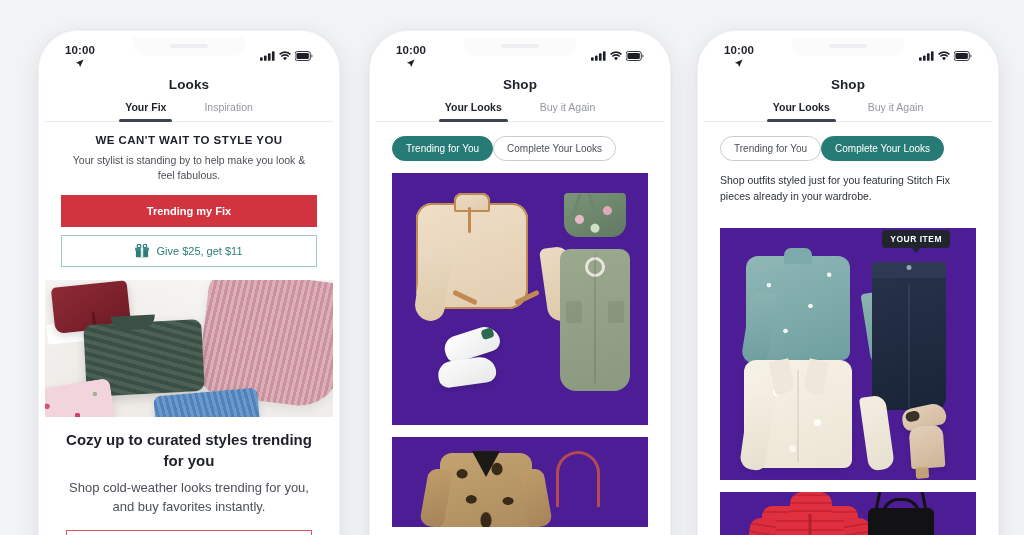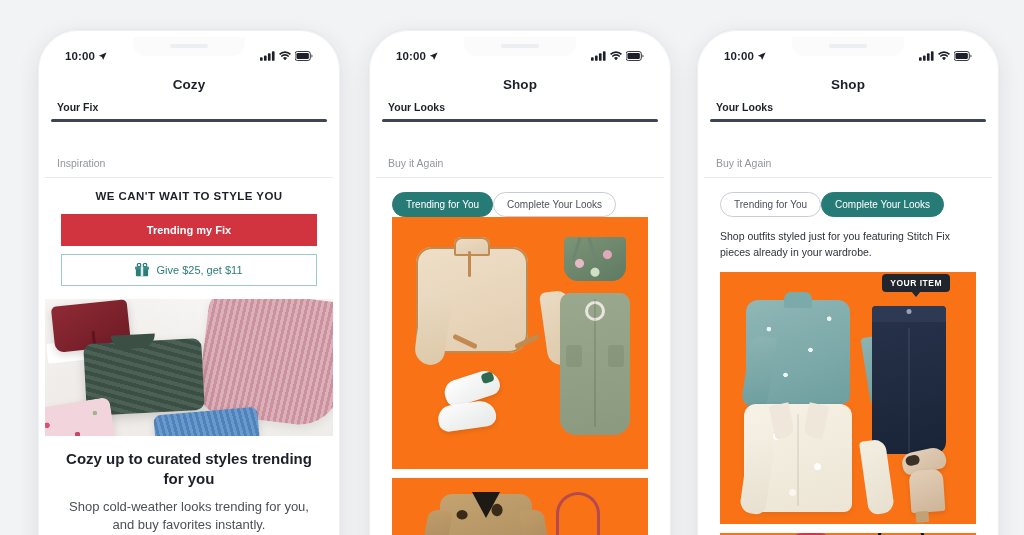--- a/index.html
+++ b/index.html
@@ -62,41 +62,40 @@
   }
   .notch-speaker{
     position:absolute; left:50%; top:7px;
     transform:translateX(-50%);
     width:38px; height:4px; border-radius:3px;
     background:#eceef1;
   }
   .clock {
     font-size: 11.5px; font-weight: bold;
     color: #1d2029; letter-spacing: .1px;
-    display:flex; align-items:center; gap:3px;
+    display:flex; align-items:center; gap:3px;flex-direction:column;
   }
   .loc-arrow { display:block; }
   .status-icons { display: flex; align-items: center; gap: 4px; }
 
   
   .nav-title {
     text-align: center;
     font-size: 13.5px;
     font-weight: bold;
     color: #1d2029;
     padding: 6px 0 7px 0;
     letter-spacing: .1px;
   }
   .tabs {
     display: flex;
-    justify-content: flex-start;
+    justify-content: center;
     gap: 34px;
     border-bottom: 1px solid #e9eaec;
     padding: 0 10px;
-    flex-direction: column;
   }
   .tab {
     position: relative;
     font-size: 10.5px;
     color: #93969e;
     padding: 2px 2px 8px 2px;
     cursor: pointer;
     white-space: nowrap;
   }
   .tab.active { color: #1d2029; font-weight: bold; }
@@ -253,22 +252,22 @@
     border-color: #277b76;
     color: #ffffff;
   }
   .shop-desc {
     padding: 12px 16px 11px 16px;
     font-size: 10.5px;
     line-height: 1.5;
     color: #2d313a;
   }
   .look-card {
-    margin: 0 16px 9px 16px;
-    background: #f97316;
+    margin: 12px 16px 9px 16px;
+    background: #4c1d95;
     height: 252px;
     position: relative;
     overflow: hidden;
   }
   .look-card.short { height: 90px; margin-bottom: 0; }
 
   .p { position: absolute; }
 
   
   .fleece {
@@ -563,28 +562,29 @@
               <path d="M7 0a10 10 0 0 1 7 2.9l-1.3 1.4A8.2 8.2 0 0 0 7 1.9 8.2 8.2 0 0 0 1.3 4.3L0 2.9A10 10 0 0 1 7 0z" fill="#1d2029"></path>
             </svg>
           <svg width="18" height="10" viewBox="0 0 20 11">
               <rect x="0" y="0.5" width="17" height="10" rx="2.6" fill="none" stroke="#1d2029" stroke-width="1"></rect>
               <rect x="1.6" y="2.1" width="13.8" height="6.8" rx="1.5" fill="#1d2029"></rect>
               <path d="M18.3 3.8v3.4a1.9 1.9 0 0 0 0-3.4z" fill="#1d2029"></path>
             </svg>
         </div>
       </div>
 
-      <div class="nav-title">Cozy</div>
+      <div class="nav-title">Looks</div>
       <div class="tabs">
         <div class="tab active">Your Fix</div>
         <div class="tab">Inspiration</div>
       </div>
 
       <div class="promo">
         <div class="promo-head">WE CAN'T WAIT TO STYLE YOU</div>
+        <div class="promo-sub">Your stylist is standing by to help make you look &amp; feel fabulous.</div>
         <button class="btn-primary">Trending my Fix</button>
         <div class="btn-outline-teal">
           <svg width="14" height="14" viewBox="0 0 16 16">
               <rect x="1" y="6" width="14" height="9" rx="1" fill="#2b7d78"></rect>
               <rect x="0" y="4" width="16" height="3.4" rx="1" fill="#3d8e89"></rect>
               <rect x="6.6" y="4" width="2.8" height="11" fill="#ffffff" opacity=".85"></rect>
               <circle cx="4.6" cy="2.4" r="2" fill="none" stroke="#2b7d78" stroke-width="1.4"></circle>
               <circle cx="11.4" cy="2.4" r="2" fill="none" stroke="#2b7d78" stroke-width="1.4"></circle>
             </svg>
           <span>Give $25, get $11</span>

